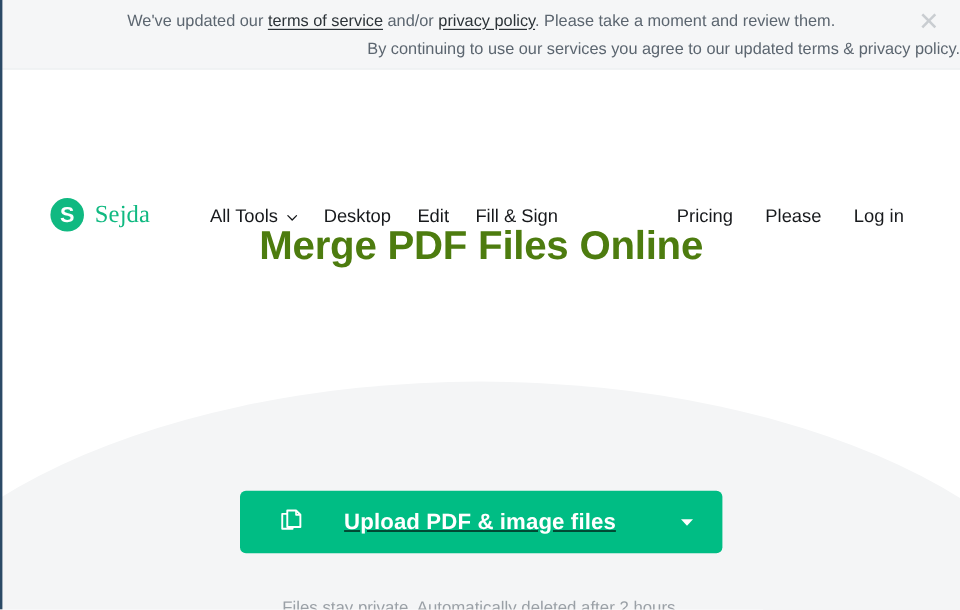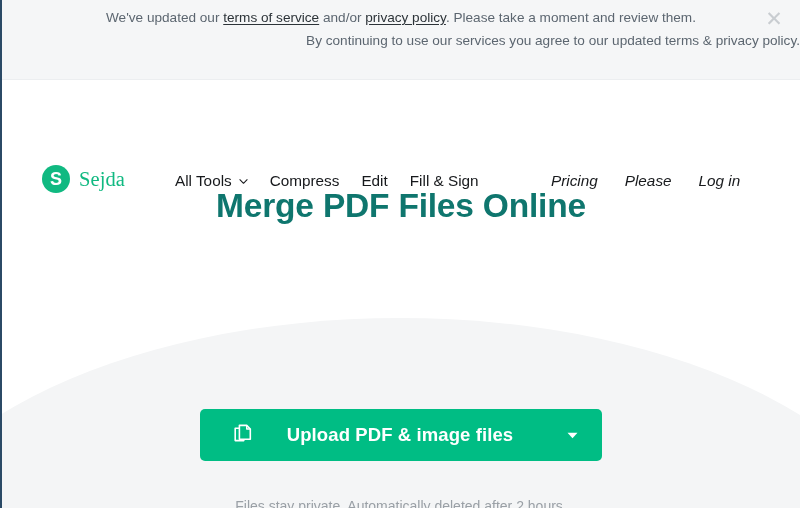--- a/index.html
+++ b/index.html
@@ -23,21 +23,21 @@
     width: 2px; height: 508px;
     background: #2b4a66;
     z-index: 60;
   }
 
   
   .consent-banner {
     position: absolute;
     left: 2px; top: 0;
     width: 798px;
-    height: 80px;
+    height: 58px;
     background: #f5f6f7;
     border-bottom: 1px solid #eceef0;
     z-index: 40;
   }
   .consent-line {
     width: 100%;
     text-align: center;
     color: #5c6670;
     font-size: 13.6px;
     line-height: 1;
@@ -131,26 +131,25 @@
   .nav-left {
     position: absolute;
     left: 173px;
     top: 109px;
     display: flex;
     align-items: center;
     gap: 22px;
   }
   .nav-right {
     position: absolute;
-    left: 549px;
+    left: 562px;
     top: 109px;
     display: flex;
     align-items: center;
     gap: 27px;
-    font-style: italic;
   }
   .nav-item {
     color: #17191c;
     font-size: 15.3px;
     line-height: 19px;
     white-space: nowrap;
     cursor: pointer;
   }
   .nav-item.with-caret {
     display: flex;
@@ -168,21 +167,21 @@
   .hero {
     position: absolute;
     left: 2px; top: 176px;
     width: 798px;
     z-index: 20;
     text-align: center;
   }
   .hero-title {
     font-size: 33.5px;
     font-weight: bold;
-    color: #0f766e;
+    color: #4d7c0f;
     line-height: 1;
     letter-spacing: -0.2px;
     padding-top: 13px;
   }
   .hero-subtitle {
     font-size: 22.5px;
     color: #a3a9ae;
     line-height: 1;
     padding-top: 22px;
     letter-spacing: -0.1px;
@@ -190,20 +189,21 @@
 
   
   .cta-wrap {
     position: absolute;
     left: 2px;
     top: 409px;
     width: 798px;
     z-index: 25;
     display: flex;
     justify-content: center;
+    text-decoration: underline;
   }
   .upload-button {
     position: relative;
     width: 402px;
     height: 52px;
     background: #00bd84;
     border: none;
     border-radius: 5px;
     display: flex;
     align-items: center;
@@ -280,21 +280,21 @@
 
     <nav class="nav-left">
       <div class="nav-item with-caret">
         <span>All Tools</span>
         <span class="caret-down">
           <svg viewBox="0 0 10 10" width="9" height="9">
               <path d="M1 3 L5 7 L9 3" fill="none" stroke="#17191c" stroke-width="1.2" stroke-linecap="round" stroke-linejoin="round"></path>
             </svg>
         </span>
       </div>
-      <div class="nav-item">Compress</div>
+      <div class="nav-item">Desktop</div>
       <div class="nav-item">Edit</div>
       <div class="nav-item">Fill &amp; Sign</div>
     </nav>
 
     <nav class="nav-right">
       <div class="nav-item">Pricing</div>
       <div class="nav-item">Please</div>
       <div class="nav-item">Log in</div>
     </nav>
 

